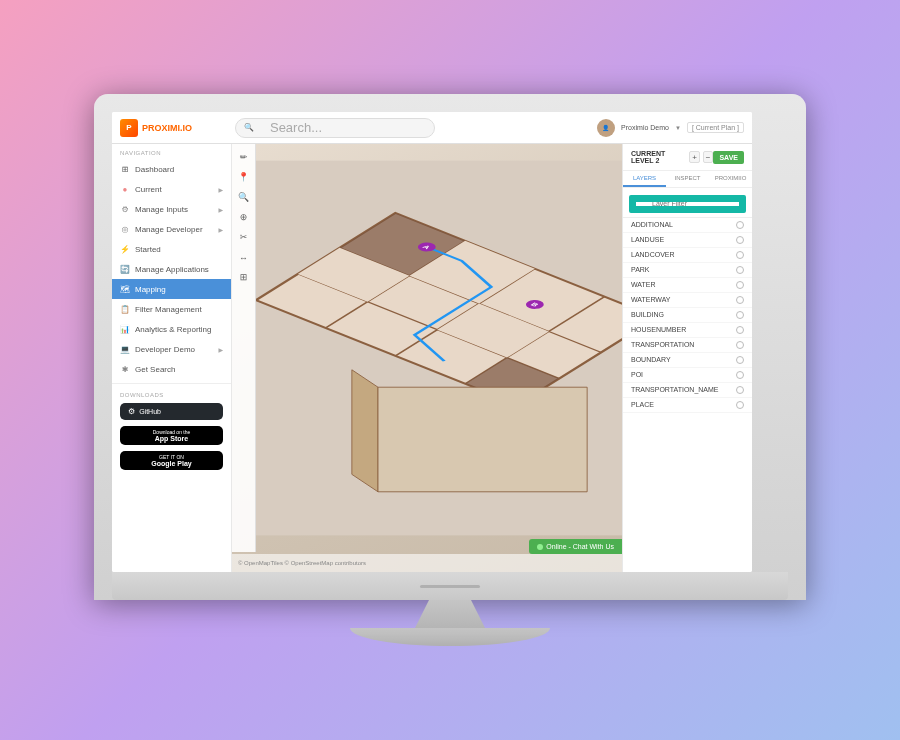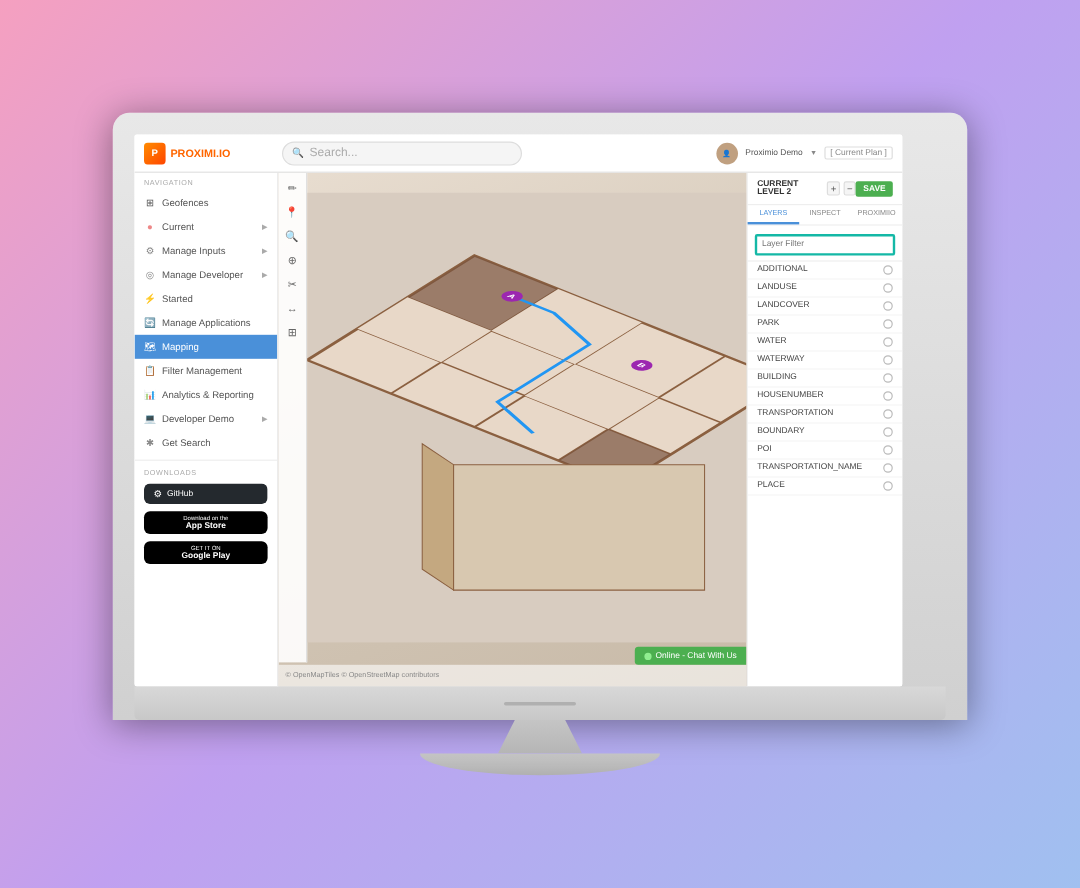--- a/index.html
+++ b/index.html
@@ -373,23 +373,23 @@
     }
 
     .panel-filter {
       padding: 4px 6px;
       border-bottom: 1px solid #eee;
     }
 
     .panel-filter input {
       width: 100%;
       height: 18px;
-      border: 2px solid #14b8a6;
+      border: 7px solid #14b8a6;
       border-radius: 2px;
-      padding: 0 4px;
+      padding: 0 16px;
       font-size: 7px;
     }
 
     .layer-list {
       flex: 1;
       overflow-y: auto;
     }
 
     .layer-item {
       display: flex;
@@ -460,38 +460,38 @@
   <div class="monitor-screen-bezel">
     <div class="monitor-screen">
 
       <div class="app-header">
         <div class="app-logo">
           <div class="logo-icon">P</div>
           <span class="logo-text">PROXIMI.IO</span>
         </div>
         <div class="header-search">
           <span style="font-size:8px;color:#aaa;">🔍</span>
-          <span style="color:#aaa;font-size:10px;">Search...</span>
+          <span style="color:#aaa;font-size:13px;margin-left:12px;">Search...</span>
         </div>
         <div class="header-right">
           <div class="user-avatar" style="background:#c0a080;display:flex;align-items:center;justify-content:center;font-size:6px;color:#fff;">👤</div>
           <span class="user-name">Proximio Demo</span>
           <span style="font-size:6px;color:#888;">▼</span>
           <span class="plan-badge">[ <span>Current Plan</span> ]</span>
         </div>
       </div>
 
       <div class="app-body">
 
         <div class="sidebar">
           <div class="sidebar-nav-label">NAVIGATION</div>
 
           <div class="sidebar-item">
             <span class="item-icon">⊞</span>
-            <span>Geofences</span>
+            <span>Dashboard</span>
           </div>
           <div class="sidebar-item">
             <span class="item-icon" style="color:#e88;">●</span>
             <span>Current</span>
             <span class="arrow">▶</span>
           </div>
           <div class="sidebar-item">
             <span class="item-icon" style="color:#888;">⚙</span>
             <span>Manage Inputs</span>
             <span class="arrow">▶</span>

